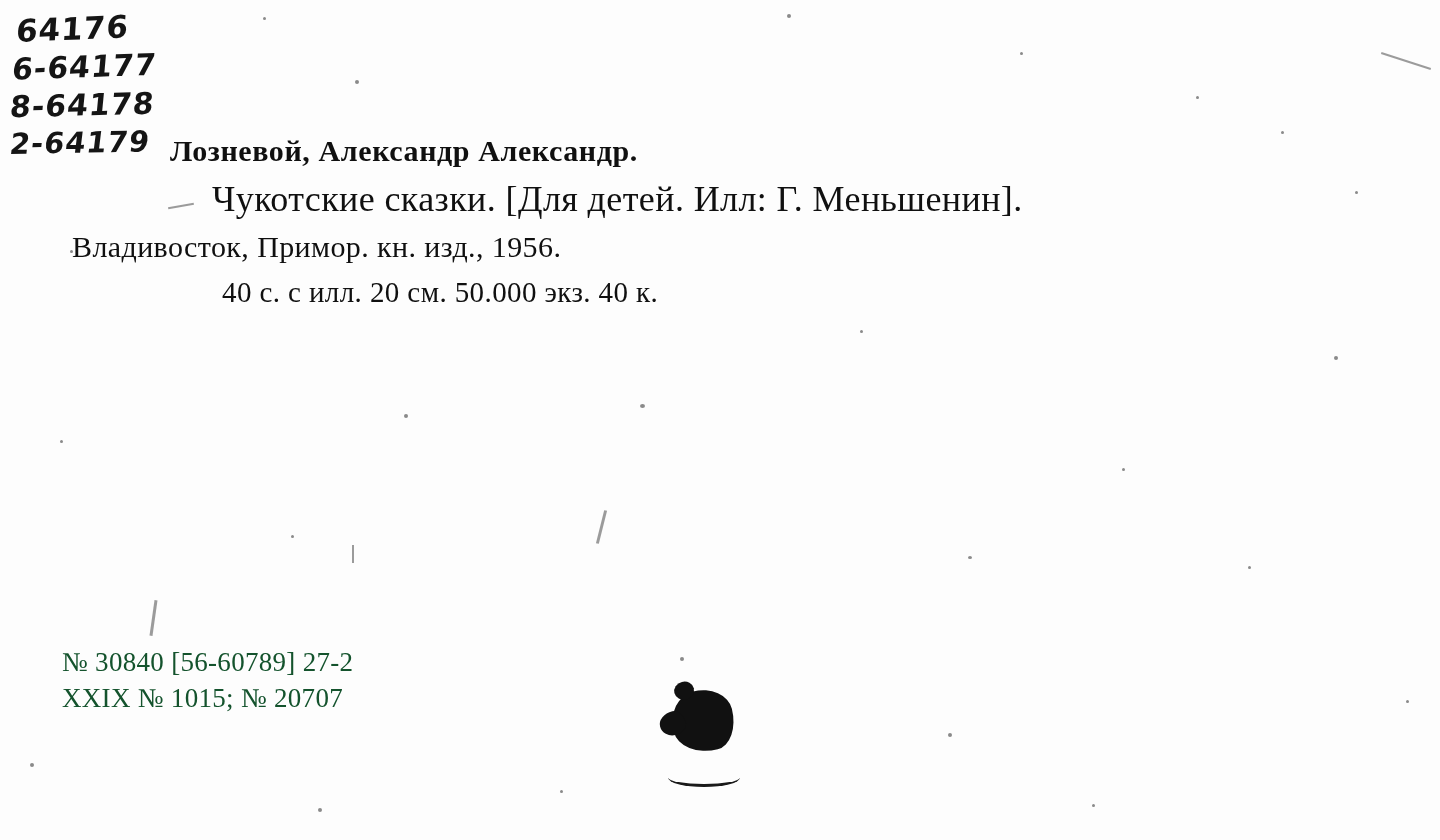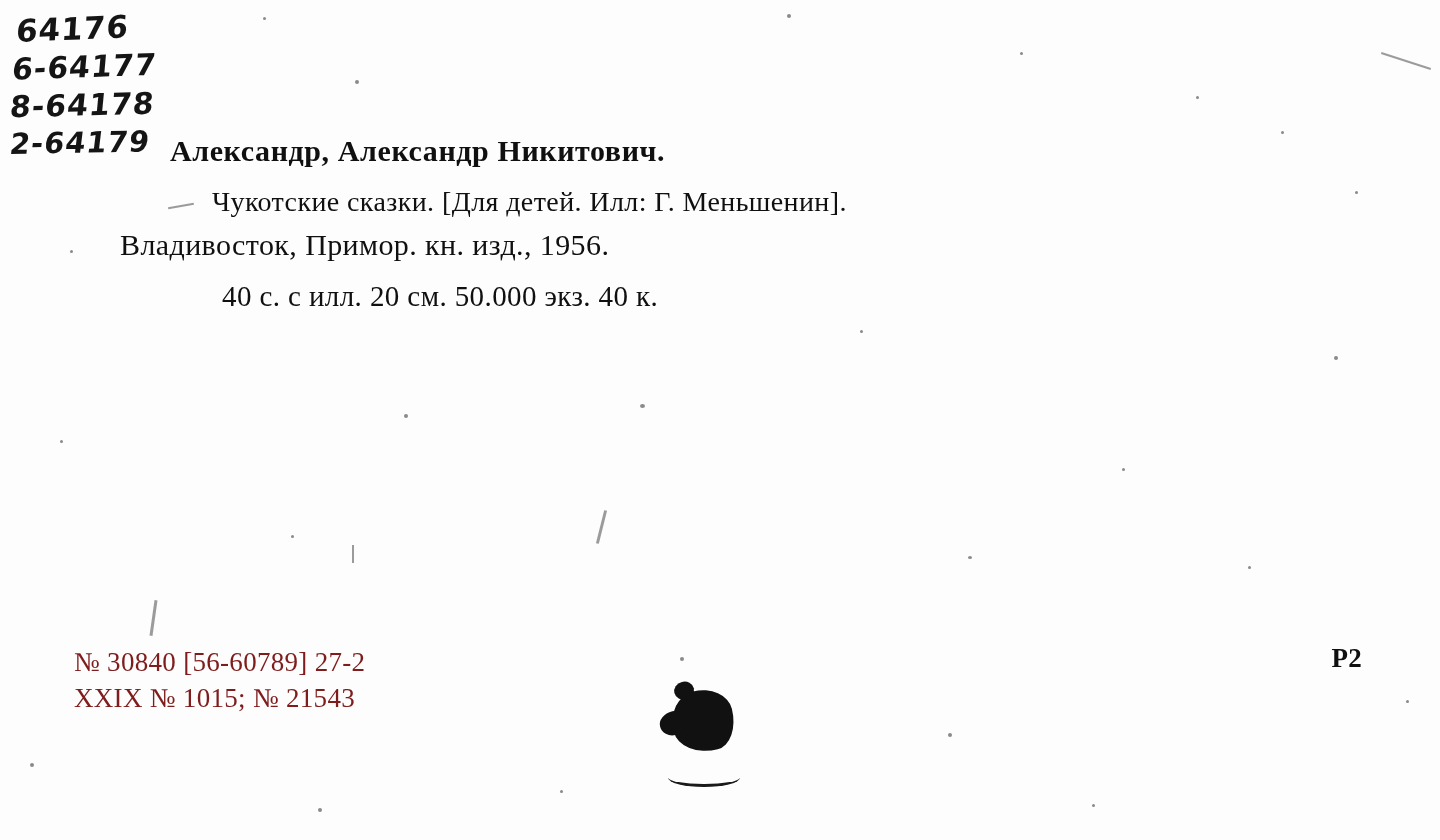--- a/index.html
+++ b/index.html
@@ -62,47 +62,47 @@
     white-space: nowrap;
     color: #101010;
   }
   .author-line {
     font-size: 30px;
     font-weight: 700;
     padding-left: 170px;
     letter-spacing: .6px;
   }
   .title-line {
-    font-size: 28px;
+    font-size: 36px;
     padding-left: 212px;
-    margin-top: 18px;
+    margin-top: 10px;
     letter-spacing: .4px;
   }
   .imprint-line {
     font-size: 30px;
-    padding-left: 120px;
+    padding-left: 72px;
     margin-top: 10px;
     letter-spacing: .4px;
   }
   .collation-line {
     font-size: 29px;
     padding-left: 222px;
-    margin-top: 18px;
+    margin-top: 12px;
     letter-spacing: .4px;
   }
 
   
   #footer-left {
     position: absolute;
-    left: 74px;
+    left: 62px;
     top: 645px;
     font-size: 27px;
     line-height: 1.33;
     letter-spacing: .3px;
-    color: #7f1d1d;
+    color: #14532d;
   }
   #footer-left .line { white-space: nowrap; }
 
   #footer-right {
     position: absolute;
     right: 78px;
     top: 640px;
     text-align: right;
     font-size: 27px;
     line-height: 1.35;
@@ -169,33 +169,32 @@
 <div id="card">
 
   <div id="handwriting">
     <span class="hw hw-1">64176</span>
     <span class="hw hw-2">6-64177</span>
     <span class="hw hw-3">8-64178</span>
     <span class="hw hw-4">2-64179</span>
   </div>
 
   <div id="record">
-    <div class="line author-line">Александр, Александр Никитович.</div>
+    <div class="line author-line">Лозневой, Александр Александр.</div>
     <div class="line title-line">Чукотские сказки.  [Для детей.  Илл:   Г. Меньшенин].</div>
     <div class="line imprint-line">Владивосток, Примор. кн. изд., 1956.</div>
     <div class="line collation-line">40 с. с илл.    20 см.    50.000 экз. 40 к.</div>
   </div>
 
   <div id="footer-left">
     <div class="line">№ 30840 [56-60789] 27-2</div>
-    <div class="line">XXIX № 1015; № 21543</div>
+    <div class="line">XXIX № 1015; № 20707</div>
   </div>
 
   <div id="footer-right">
-    <div class="line class-mark">Р2</div>
   </div>
 
   <div id="inkblot"></div>
   <div id="blot-tail"></div>
 
   <div class="scratch" style="left:1380px; top:60px; width:52px; height:2px; transform:rotate(18deg);"></div>
   <div class="scratch" style="left:600px; top:510px; width:3px; height:34px; transform:rotate(14deg);"></div>
   <div class="scratch" style="left:152px; top:600px; width:3px; height:36px; transform:rotate(8deg);"></div>
   <div class="scratch" style="left:352px; top:545px; width:2px; height:18px;"></div>
   <div class="scratch" style="left:168px; top:205px; width:26px; height:2px; transform:rotate(-10deg);"></div>

